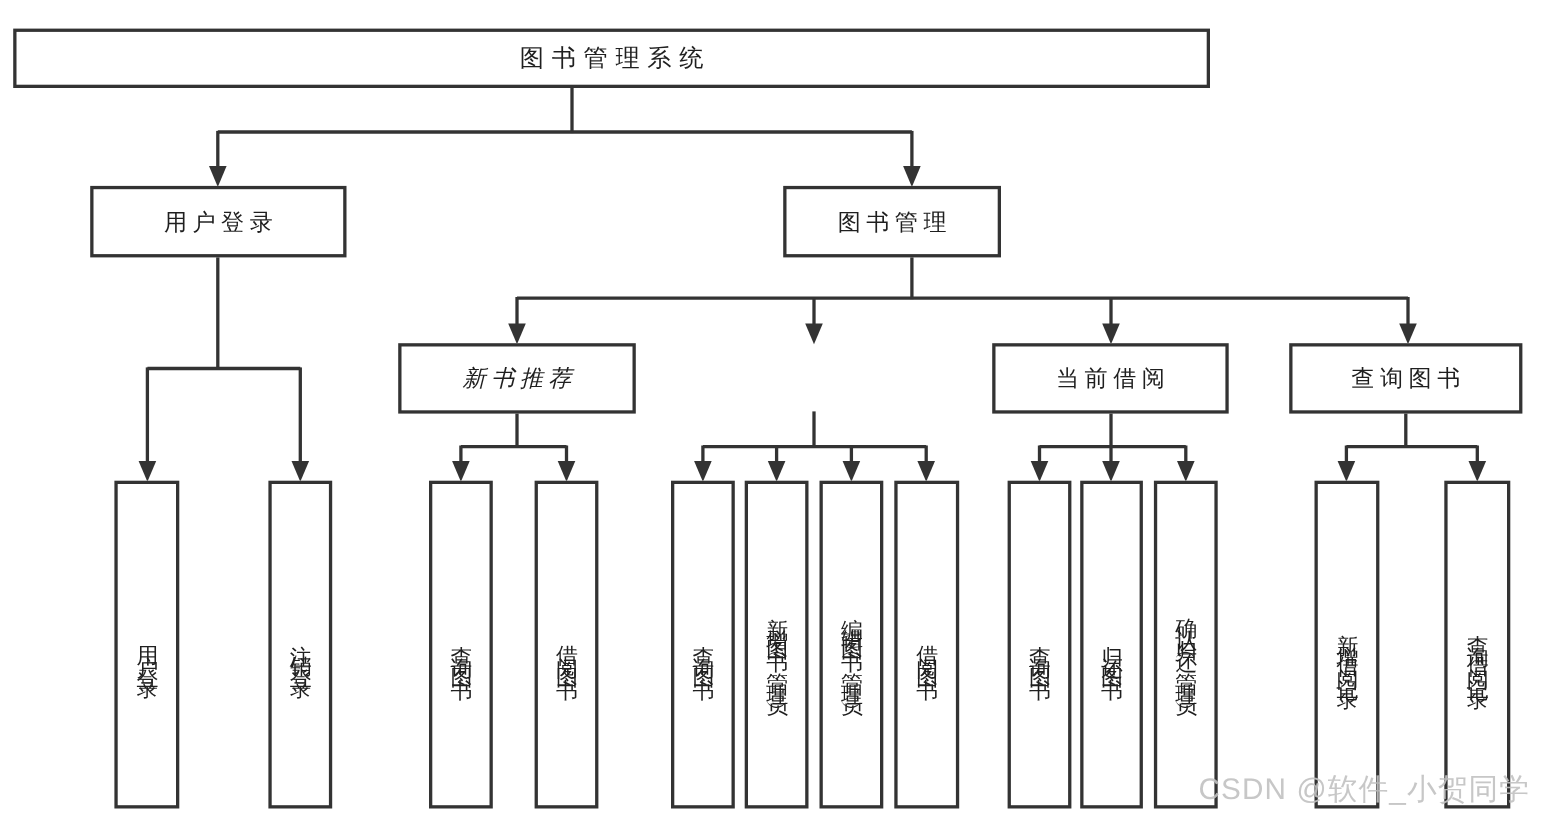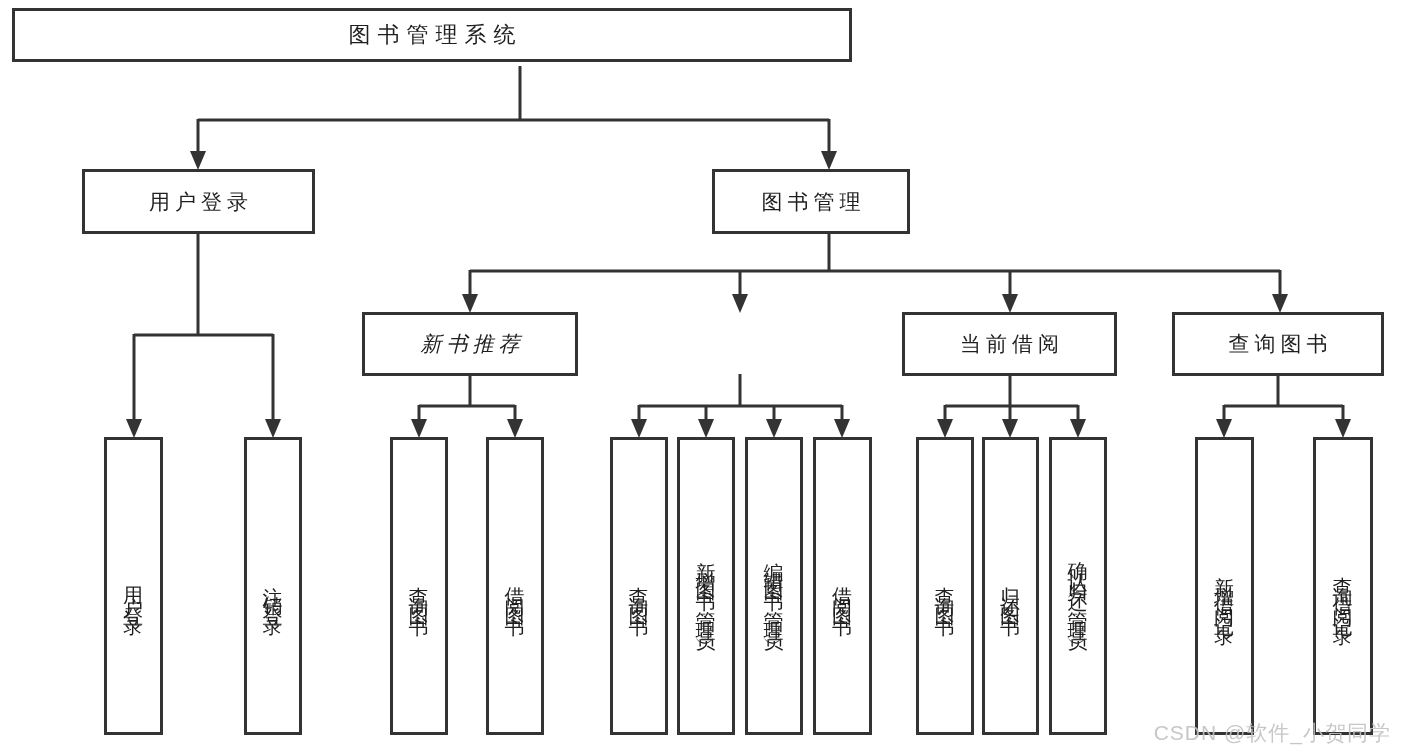--- a/index.html
+++ b/index.html
@@ -43,22 +43,22 @@
     font-size: 20px;
     line-height: 1;
     letter-spacing: 10px;
     color: #1f1f1f;
     white-space: nowrap;
     margin-bottom: -10px; 
   }
   .watermark {
     position: absolute;
     right: 14px;
-    bottom: 0;
-    font-size: 21px;
+    bottom: 12px;
+    font-size: 27px;
     letter-spacing: 1px;
     color: rgba(193, 193, 193, 0.9);
     z-index: 5;
     white-space: nowrap;
   }
 </style>
 </head>
 <body>
 
 <div class="stage">
@@ -132,21 +132,21 @@
     <g stroke="#333333" stroke-width="3" fill="none">
       <path d="M1278,374 V407"></path>
       <path d="M1224,406 H1343"></path>
       <path d="M1224,405 V420"></path>
       <path d="M1343,405 V420"></path>
       <polygon points="1216,419 1232,419 1224,438" fill="#333333" stroke="none"></polygon>
       <polygon points="1335,419 1351,419 1343,438" fill="#333333" stroke="none"></polygon>
     </g>
   </svg>
 
-  <div class="node root" style="left:12px; top:8px; width:840px; height:54px;">
+  <div class="node root" style="left:12px; top:26px; width:1088px; height:54px;">
     <span class="hlabel">图书管理系统</span>
   </div>
 
   <div class="node" style="left:82px; top:169px; width:233px; height:65px;">
     <span class="hlabel">用户登录</span>
   </div>
   <div class="node" style="left:712px; top:169px; width:198px; height:65px;">
     <span class="hlabel">图书管理</span>
   </div>
 

